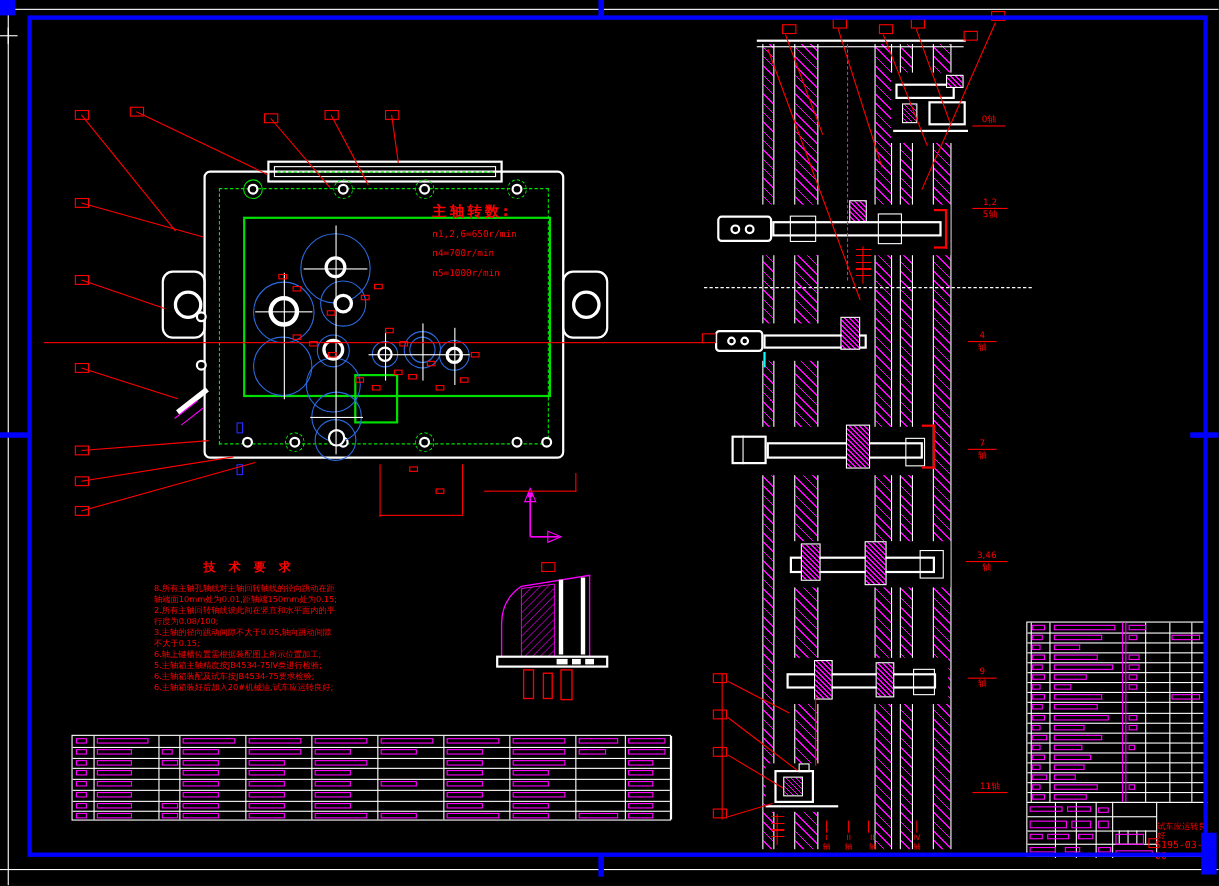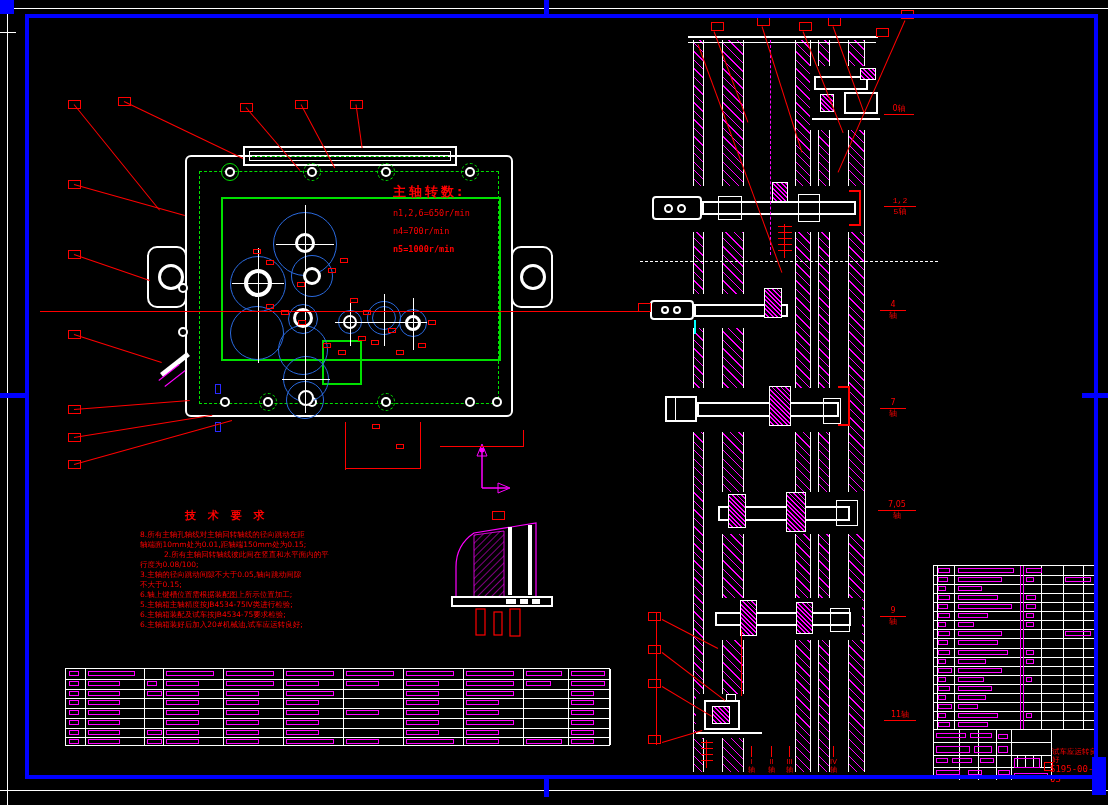--- a/index.html
+++ b/index.html
@@ -127,21 +127,21 @@
     <div class="rline" style="left:345px;top:422px;width:1px;height:48px;"></div>
     <div class="rline" style="left:420px;top:422px;width:1px;height:46px;"></div>
     <div class="rline" style="left:345px;top:468px;width:76px;height:1px;"></div>
     <div class="rline" style="left:440px;top:446px;width:84px;height:1px;"></div>
     <div class="rline" style="left:523px;top:430px;width:1px;height:17px;"></div>
 
     <div class="redtxt" style="left:393px;top:183px;width:130px;">
       <div style="position:static;font-size:13px;font-weight:bold;letter-spacing:3px;">主轴转数:</div>
       <div class="mono" style="position:static;font-size:8.5px;margin-top:7px;">n1,2,6=650r/min</div>
       <div class="mono" style="position:static;font-size:8.5px;margin-top:8px;">n4=700r/min</div>
-      <div class="mono" style="position:static;font-size:8.5px;margin-top:8px;font-weight:bold;">n5=1000r/min</div>
+      <div class="mono" style="position:static;font-size:8.5px;margin-top:8px;">n5=1000r/min</div>
     </div>
   </div>
 
   <svg style="left:452px;top:442px;" width="64" height="56" viewBox="0 0 64 56">
     <circle cx="30" cy="8" r="2.5" fill="#f0f"></circle>
     <line x1="30" y1="10" x2="30" y2="46" stroke="#f0f" stroke-width="1.5"></line>
     <line x1="30" y1="46" x2="56" y2="46" stroke="#f0f" stroke-width="1.5"></line>
     <polygon points="25,14 30,2 35,14" fill="none" stroke="#f0f" stroke-width="1"></polygon>
     <polygon points="46,41 58,46 46,51" fill="none" stroke="#f0f" stroke-width="1"></polygon>
   </svg>
@@ -164,21 +164,21 @@
       <rect x="28" y="104" width="9" height="26"></rect>
       <rect x="46" y="107" width="8" height="23"></rect>
       <rect x="62" y="104" width="10" height="27"></rect>
     </g>
   </svg>
 
   <div class="redtxt" style="left:185px;top:508px;font-size:11px;font-weight:bold;letter-spacing:4px;">技 术 要 求</div>
   <div class="redtxt" style="left:140px;top:530px;width:260px;font-size:7.5px;line-height:10px;white-space:nowrap;">
     <div style="position:static;">8.所有主轴孔轴线对主轴回转轴线的径向跳动在距</div>
     <div style="position:static;">轴端面10mm处为0.01,距轴端150mm处为0.15;</div>
-    <div style="position:static;margin-left:24px;">2.所有主轴回转轴线彼此间在竖直和水平面内的平</div>
+    <div style="position:static;">2.所有主轴回转轴线彼此间在竖直和水平面内的平</div>
     <div style="position:static;">行度为0.08/100;</div>
     <div style="position:static;">3.主轴的径向跳动间隙不大于0.05,轴向跳动间隙</div>
     <div style="position:static;">不大于0.15;</div>
     <div style="position:static;">6.轴上键槽位置需根据装配图上所示位置加工;</div>
     <div style="position:static;">5.主轴箱主轴精度按JB4534-75Ⅳ类进行检验;</div>
     <div style="position:static;">6.主轴箱装配及试车按JB4534-75要求检验;</div>
     <div style="position:static;">6.主轴箱装好后加入20#机械油,试车应运转良好;</div>
   </div>
 
   <div class="wall" style="left:693px;top:40px;width:11px;height:732px;"></div>
@@ -256,53 +256,53 @@
   <div class="rline" style="left:656px;top:612px;width:1px;height:133px;"></div>
   <div class="rline" style="left:741px;top:630px;width:1px;height:66px;"></div>
   <div class="rline" style="left:751px;top:746px;width:1px;height:11px;"></div>
   <div class="rline" style="left:771px;top:746px;width:1px;height:11px;"></div>
   <div class="rline" style="left:789px;top:746px;width:1px;height:11px;"></div>
   <div class="rline" style="left:833px;top:746px;width:1px;height:11px;"></div>
 
   <div class="slabel" style="left:884px;top:104px;width:30px;">
     <span class="lu">0轴</span>
     </div>
-  <div class="slabel" style="left:884px;top:196px;width:32px;font-family:Liberation Mono, monospace;">
+  <div class="slabel" style="left:884px;top:179px;width:32px;">
     <span class="lu">1,2</span>
     <span class="ll">5轴</span>
     </div>
   <div class="slabel" style="left:880px;top:300px;width:26px;">
     <span class="lu">4</span>
     <span class="ll">轴</span>
     </div>
   <div class="slabel" style="left:880px;top:398px;width:26px;">
     <span class="lu">7</span>
     <span class="ll">轴</span>
     </div>
   <div class="slabel" style="left:878px;top:500px;width:38px;">
-    <span class="lu">7,05</span>
+    <span class="lu">3,46</span>
     <span class="ll">轴</span>
     </div>
   <div class="slabel" style="left:880px;top:606px;width:26px;">
     <span class="lu">9</span>
     <span class="ll">轴</span>
     </div>
   <div class="slabel" style="left:884px;top:710px;width:32px;">
     <span class="lu">11轴</span>
     </div>
 
   <div class="blabel" style="left:744px;top:758px;width:15px;">
     <span>I</span>
       <span>轴</span>
     </div>
   <div class="blabel" style="left:764px;top:758px;width:15px;">
     <span>II</span>
       <span>轴</span>
     </div>
-  <div class="blabel" style="left:782px;top:758px;width:15px;">
+  <div class="blabel" style="left:782px;top:758px;width:15px;text-align:right;">
     <span>III</span>
       <span>轴</span>
     </div>
   <div class="blabel" style="left:826px;top:758px;width:15px;">
     <span>IV</span>
       <span>轴</span>
     </div>
 
   <div class="w1" style="left:65px;top:668px;width:545px;height:78px;z-index:2;">
       <div style="left: 0px; top: 9.75px; width: 543px; height: 1px; background: rgb(255, 255, 255);"></div>
@@ -424,21 +424,21 @@
     <div class="mblock" style="left:2px;top:192px;width:12px;"></div>
     <div class="mblock" style="left:18px;top:192px;width:20px;"></div>
     <div class="mblock" style="left:46px;top:192px;width:14px;"></div>
     <div class="mblock" style="left:2px;top:204px;width:24px;"></div>
     <div class="mblock" style="left:34px;top:204px;width:14px;"></div>
     <div class="mblock" style="left:64px;top:204px;width:12px;"></div>
     <div class="mblock" style="left:80px;top:192px;width:26px;height:10px;"></div>
     <div style="left:110px;top:196px;width:9px;height:9px;border:1px solid #f00;"></div>
     <div class="mblock" style="left:80px;top:207px;width:34px;"></div>
     <div class="redtxt" style="left:118px;top:182px;width:46px;font-size:7.5px;line-height:8px;">试车应运转良好</div>
-    <div class="redtxt mono" style="left:116px;top:198px;width:48px;font-size:9px;">S195-00-03</div>
+    <div class="redtxt mono" style="left:116px;top:198px;width:48px;font-size:9px;">S195-03-00</div>
   <div style="left: 0px; top: 9.05556px; width: 162px; height: 1px; background: rgb(255, 255, 255);"></div>
       <div style="left: 0px; top: 18.1111px; width: 162px; height: 1px; background: rgb(255, 255, 255);"></div>
       <div style="left: 0px; top: 27.1667px; width: 162px; height: 1px; background: rgb(255, 255, 255);"></div>
       <div style="left: 0px; top: 36.2222px; width: 162px; height: 1px; background: rgb(255, 255, 255);"></div>
       <div style="left: 0px; top: 45.2778px; width: 162px; height: 1px; background: rgb(255, 255, 255);"></div>
       <div style="left: 0px; top: 54.3333px; width: 162px; height: 1px; background: rgb(255, 255, 255);"></div>
       <div style="left: 0px; top: 63.3889px; width: 162px; height: 1px; background: rgb(255, 255, 255);"></div>
       <div style="left: 0px; top: 72.4444px; width: 162px; height: 1px; background: rgb(255, 255, 255);"></div>
       <div style="left: 0px; top: 81.5px; width: 162px; height: 1px; background: rgb(255, 255, 255);"></div>
       <div style="left: 0px; top: 90.5556px; width: 162px; height: 1px; background: rgb(255, 255, 255);"></div>

